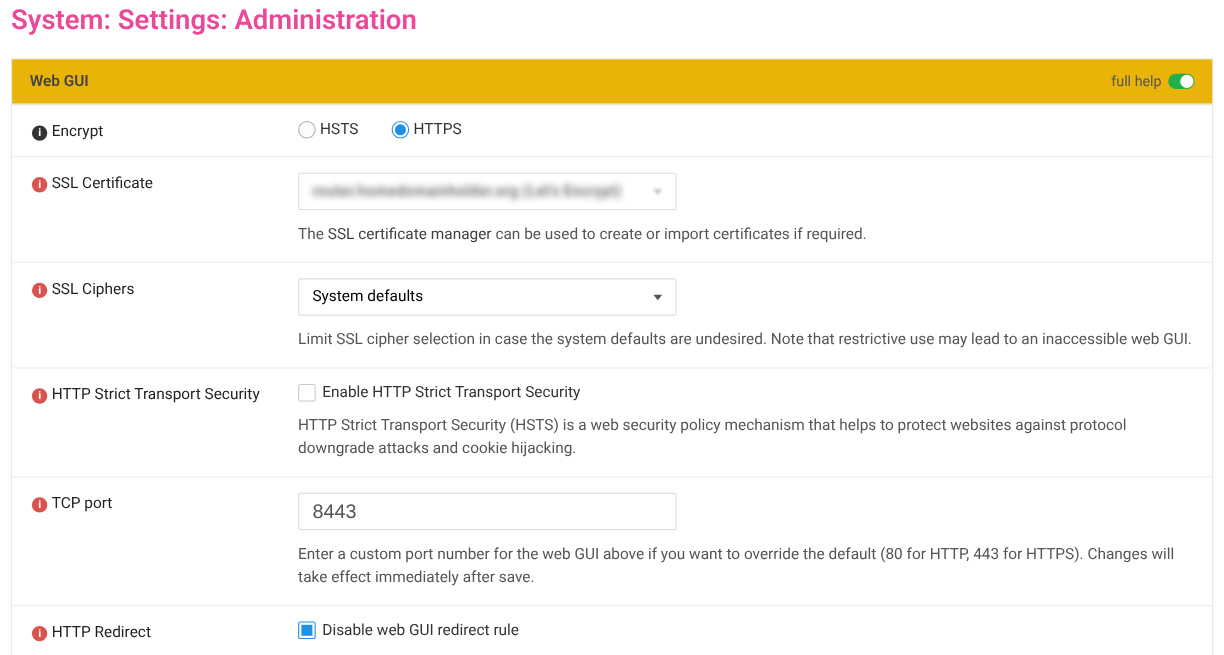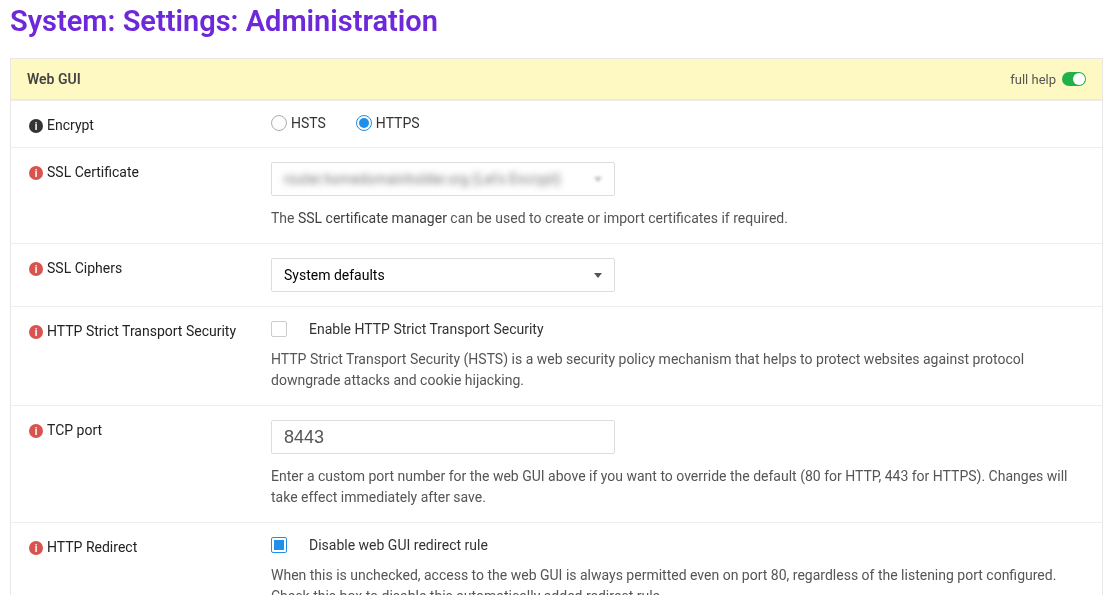--- a/index.html
+++ b/index.html
@@ -1,43 +1,43 @@
 <!DOCTYPE html>
 <html><head>
 <meta charset="utf-8">
 <style>
 * { box-sizing: border-box; margin: 0; padding: 0; }
 body { font-family: -apple-system, BlinkMacSystemFont, "Segoe UI", Roboto, "Helvetica Neue", Arial, sans-serif; font-size: 14px; color: #333; background: #fff; }
 .page { width: 1113px; }
-.page-title { font-size: 29px; font-weight: 600; color: #6d28d9; padding: 4px 10px 10px 10px; }
+.page-title { font-size: 25px; font-weight: 600; color: #ec4899; padding: 4px 10px 10px 10px; }
 .panel { border: 1px solid #e7e7e7; margin: 10px; }
-.panel-header { background: #fef9c3; border-bottom: 1px solid #e7e7e7; padding: 12px 16px; display: flex; justify-content: space-between; align-items: center; }
+.panel-header { background: #eab308; border-bottom: 1px solid #e7e7e7; padding: 12px 16px; display: flex; justify-content: space-between; align-items: center; }
 .panel-header-title { font-weight: 600; color: #444; font-size: 14px; }
 .full-help { display: flex; align-items: center; gap: 6px; font-size: 13px; color: #555; }
 .toggle { width: 24px; height: 14px; background: #21b14c; border-radius: 14px; position: relative; cursor: pointer; }
 .toggle::after { content: ""; position: absolute; right: 1px; top: 1px; width: 12px; height: 12px; background: #fff; border-radius: 50%; }
 .row { display: flex; border-top: 1px solid #eee; padding: 14px 18px; }
 .panel .row:first-of-type { border-top: none; }
 .label-col { width: 242px; flex-shrink: 0; color: #222; font-size: 14px; display: flex; align-items: flex-start; gap: 4px; padding-top: 2px; }
 .field-col { flex: 1; }
 .info-icon { width: 14px; height: 14px; display: inline-flex; align-items: center; justify-content: center; border-radius: 50%; font-size: 10px; font-weight: bold; color: #fff; flex-shrink: 0; margin-top: 2px; }
 .info-icon.orange { background: #d9534f; }
 .info-icon.dark { background: #333; }
 .radio-group { display: flex; gap: 30px; align-items: center; }
 .radio-option { display: flex; align-items: center; gap: 4px; }
 .radio { width: 16px; height: 16px; border: 1px solid #adadad; border-radius: 50%; background: #fcfcfc; position: relative; cursor: pointer; display: inline-block; }
 .radio.checked { border-color: #1f8fea; }
 .radio.checked::after { content: ""; position: absolute; top: 2px; left: 2px; width: 10px; height: 10px; border-radius: 50%; background: #1f8fea; }
 .select-box { width: 344px; height: 34px; border: 1px solid #ddd; background: #fff; padding: 8px 12px; display: flex; justify-content: space-between; align-items: center; color: #000000; cursor: pointer; border-radius: 2px; }
-.select-box.blurred { color: transparent; text-shadow: 0 0 6px rgba(80,80,80,0.8); }
+.select-box.blurred { color: transparent; text-shadow: 0 0 6px rgba(80,80,80,0.8); font-weight: bold; }
 .caret-down { width: 0; height: 0; border-left: 4px solid transparent; border-right: 4px solid transparent; border-top: 5px solid #555; }
 .caret-down.blurred { filter: blur(1.5px); opacity: 0.4; }
 .help-text { color: #555; font-size: 14px; margin-top: 12px; line-height: 1.5; }
 .help-text a { color: #404040; text-decoration: none; }
-.checkbox-line { display: flex; align-items: center; gap: 22px; }
+.checkbox-line { display: flex; align-items: center; gap: 6px; }
 .checkbox { width: 16px; height: 16px; border: 1px solid #ccc; background: #fff; border-radius: 2px; cursor: pointer; position: relative; display: inline-block; }
 .checkbox.checked { border-color: #1f8fea; background: #fff; }
 .checkbox.checked::after { content: ""; position: absolute; top: 2px; left: 2px; width: 10px; height: 10px; background: #1f8fea; }
 .text-input { width: 344px; height: 34px; border: 1px solid #ddd; padding: 8px 12px; font-size: 18px; color: #555; border-radius: 2px; }
 </style>
 </head>
 <body>
 
 <div class="page">
   <h1 class="page-title">System: Settings: Administration</h1>
@@ -89,20 +89,21 @@
     <div class="row">
       <div class="label-col">
         <span class="info-icon orange">i</span>
         <span>SSL Ciphers</span>
       </div>
       <div class="field-col">
         <div class="select-box">
           <span>System defaults</span>
           <span class="caret-down"></span>
         </div>
+        <div class="help-text">Limit SSL cipher selection in case the system defaults are undesired. Note that restrictive use may lead to an inaccessible web GUI.</div>
       </div>
     </div>
 
     <div class="row">
       <div class="label-col">
         <span class="info-icon orange">i</span>
         <span>HTTP Strict Transport Security</span>
       </div>
       <div class="field-col">
         <label class="checkbox-line">

